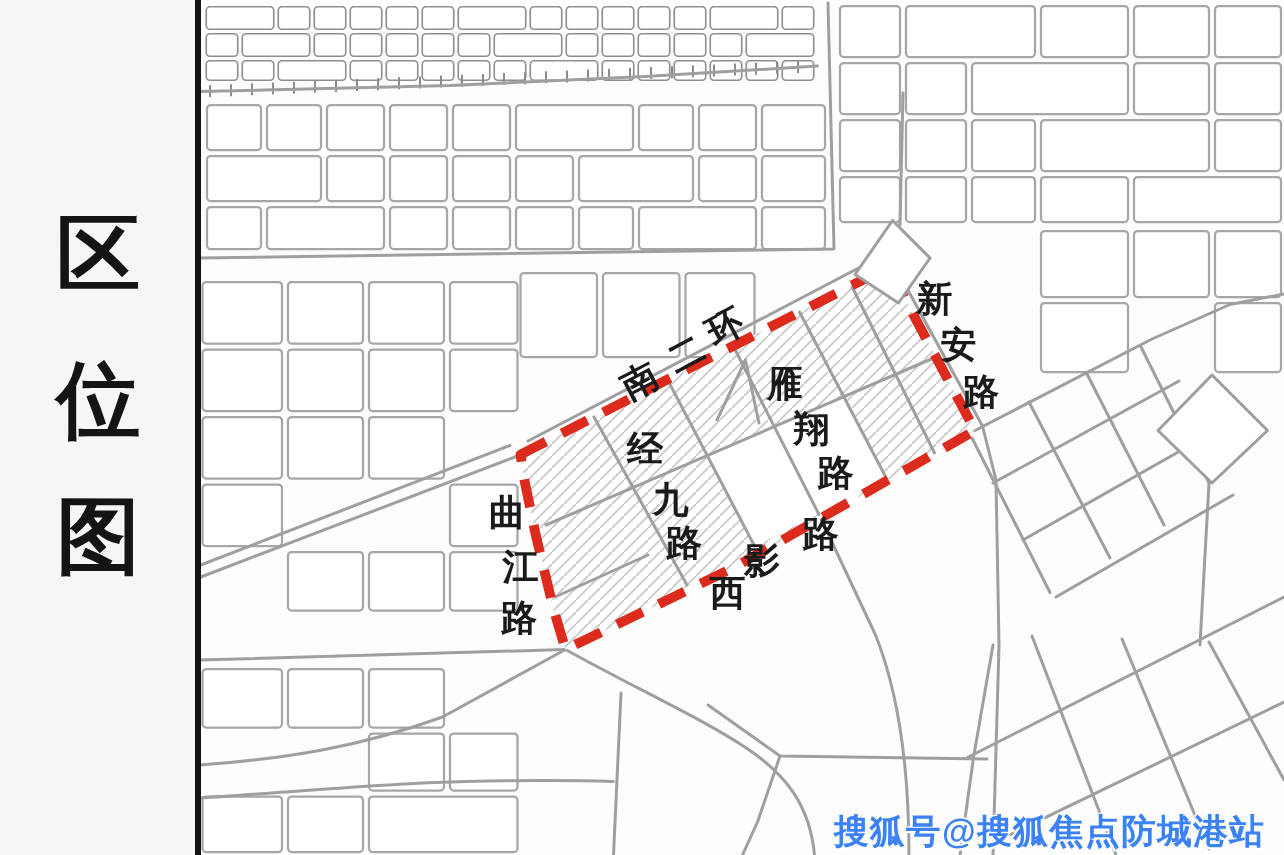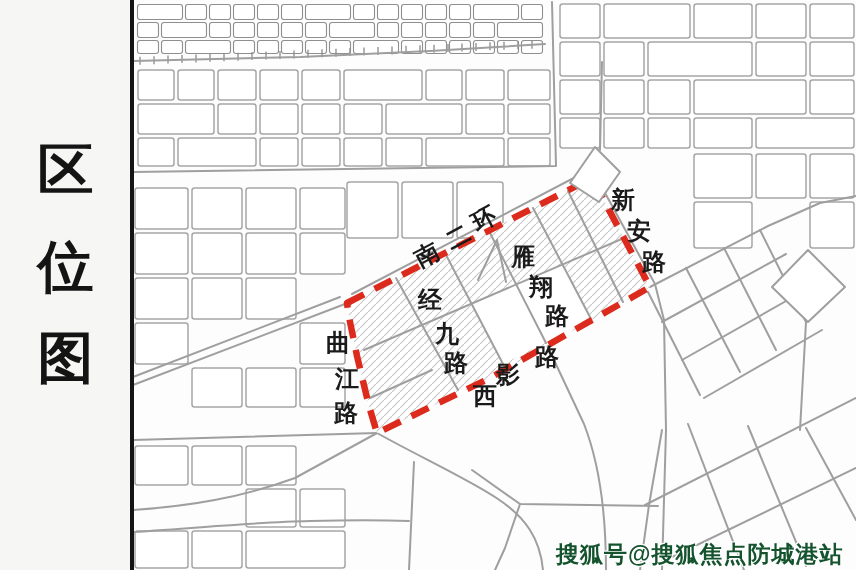--- a/index.html
+++ b/index.html
@@ -17,21 +17,21 @@
   
   .title-strip{position:absolute;left:0;top:0;width:130px;height:570px;background:#f6f6f5;z-index:3;}
   .divider{position:absolute;left:130px;top:0;width:4px;height:570px;background:#141414;z-index:3;}
   .map-title{position:absolute;left:38px;top:100px;writing-mode:vertical-lr;text-orientation:upright;
              letter-spacing:1.68em;font-size:56px;font-weight:700;color:#141414;line-height:1;}
   
   .road-label-char{position:absolute;z-index:2;font-size:24px;font-weight:700;color:#1a1a1a;
                    line-height:1;white-space:nowrap;transform:translate(-50%,-50%);}
   
   .watermark{position:absolute;left:556px;top:539px;z-index:4;font-size:23px;font-weight:700;
-             letter-spacing:1px;color:#14532d;white-space:nowrap;
+             letter-spacing:1px;color:#3b82f6;white-space:nowrap;
              text-shadow:-1px -1px 0 #fff,1px -1px 0 #fff,-1px 1px 0 #fff,1px 1px 0 #fff,0 0 3px rgba(255,255,255,.9);}
 </style>
 </head>
 <body>
 
 <div class="stage">
 
   <svg class="map" width="856" height="570" viewBox="0 0 856 570">
     <defs>
       <pattern id="hatch" width="8" height="8" patternUnits="userSpaceOnUse">

